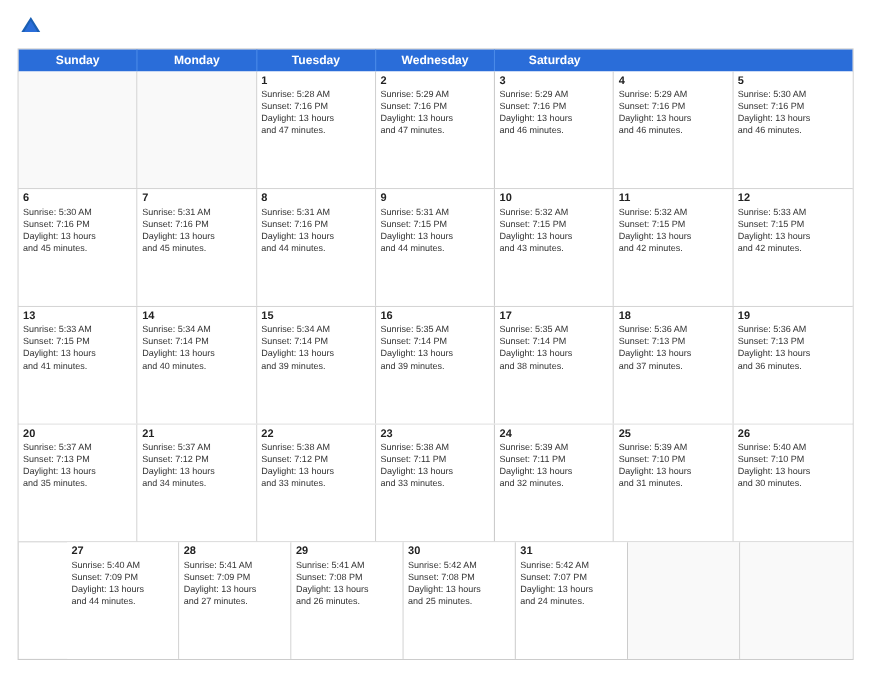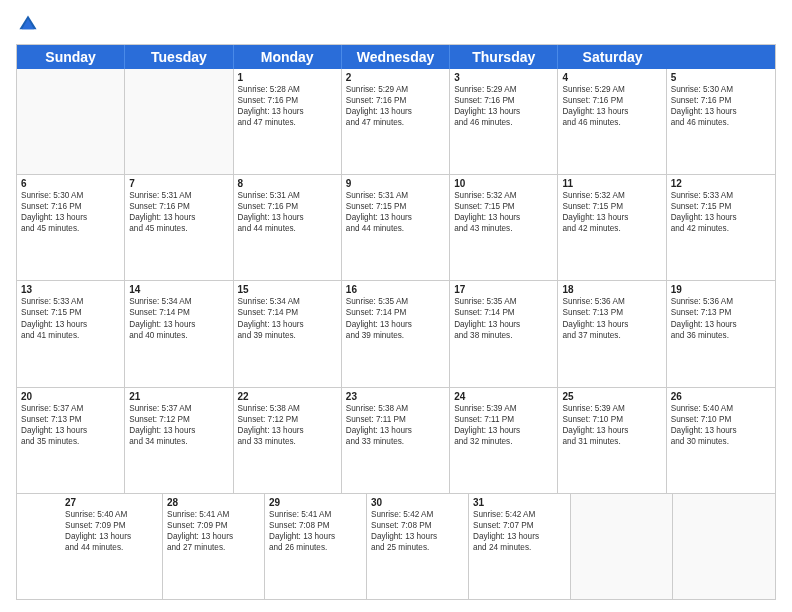--- a/index.html
+++ b/index.html
@@ -66,21 +66,21 @@
       flex-direction: column;
       border: 1px solid #ccc;
     }
     .cal-header {
       display: grid;
       grid-template-columns: repeat(7, 1fr);
       background: #2a6dd9;
     }
     .cal-header-cell {
       color: #fff;
-      font-size: 14px;
+      font-size: 11px;
       font-weight: bold;
       text-align: center;
       padding: 4px 2px;
       border-right: 1px solid #4a8ae8;
     }
     .cal-header-cell:last-child { border-right: none; }
     .cal-body {
       flex: 1;
       display: flex;
       flex-direction: column;
@@ -130,24 +130,23 @@
     </div>
     <div class="title-block">
       <div class="main-title"></div>
       <div class="subtitle"></div>
     </div>
   </div>
 
   <div class="calendar">
     <div class="cal-header">
     <div class="cal-header-cell">Sunday</div>
+        <div class="cal-header-cell">Monday</div>
         <div class="cal-header-cell">Tuesday</div>
-        <div class="cal-header-cell">Monday</div>
         <div class="cal-header-cell">Wednesday</div>
-        <div class="cal-header-cell">Thursday</div>
         <div class="cal-header-cell">Saturday</div>
       </div>
     <div class="cal-body">
     <div class="cal-row">
           <div class="cal-cell empty"></div>
           <div class="cal-cell empty"></div>
           <div class="cal-cell">
             <div class="day-num">1</div>
             <div class="cell-line">Sunrise: 5:28 AM</div>
             <div class="cell-line">Sunset: 7:16 PM</div>

